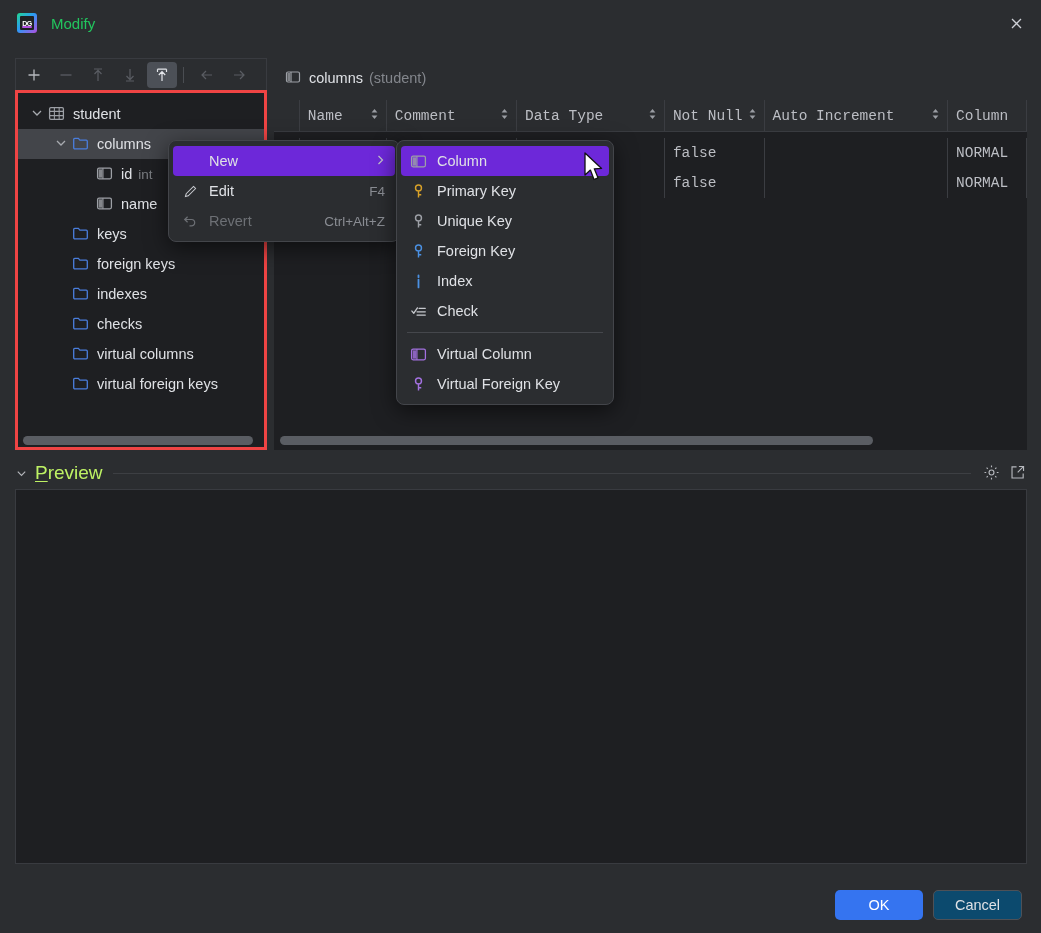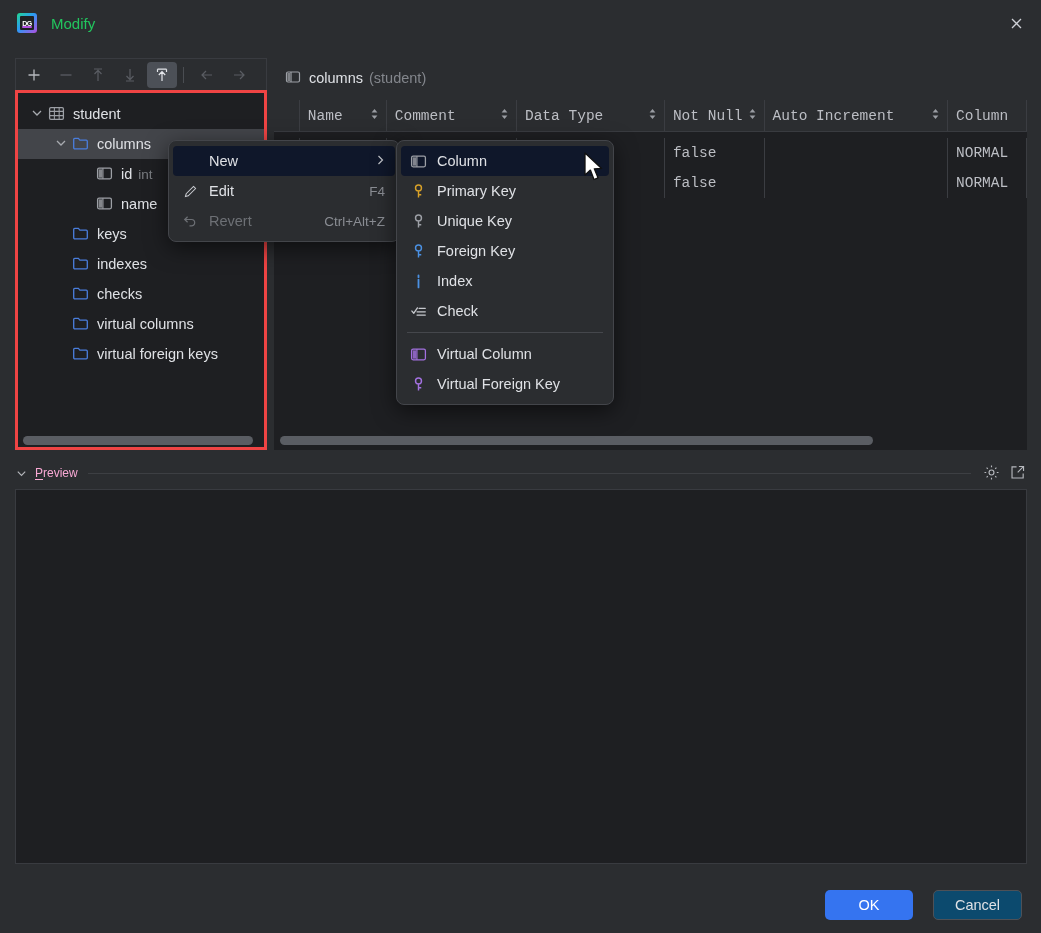--- a/index.html
+++ b/index.html
@@ -129,21 +129,21 @@
     position: absolute; left: 168px; top: 140px; width: 232px;
     background: #2b2d30; border: 1px solid #43454a; border-radius: 8px;
     padding: 5px 0; box-shadow: 0 6px 22px rgba(0,0,0,0.55);
     z-index: 40;
   }
   .ctx-item {
     height: 30px; display: flex; align-items: center;
     padding: 0 10px 0 8px; font-size: 14.5px; color: #dfe1e5;
     margin: 0 4px; border-radius: 4px; cursor: pointer;
   }
-  .ctx-item.sel { background: #0f172a; }
+  .ctx-item.sel { background: #6d28d9; }
   .ctx-item.disabled { color: #6d7075; cursor: default; }
   .ctx-ico {
     width: 18px; height: 18px; flex: none; margin-right: 10px;
     display: flex; align-items: center; justify-content: center;
   }
   .ctx-label { flex: 1; }
   .ctx-shortcut { color: #8a8d93; font-size: 13.5px; margin-left: 18px; }
   .ctx-arrow { color: #c3c5ca; font-size: 13px; }
 
   .sub-menu {
@@ -156,36 +156,36 @@
 
   .cursor-arrow { position: absolute; left: 583px; top: 152px; z-index: 60; }
 
   
   .preview-bar {
     position: absolute; left: 15px; top: 460px; width: 1012px; height: 26px;
     display: flex; align-items: center;
   }
   .pv-chev { width: 16px; color: #b6b8bd; display:flex; align-items:center; cursor: pointer; }
   .pv-label {
-    font-size: 12px; color: #f9a8d4; margin: 0 10px 0 4px; cursor: pointer;
+    font-size: 19px; color: #bef264; margin: 0 10px 0 4px; cursor: pointer;
   }
   .pv-label u { text-decoration: underline; text-underline-offset: 2px; }
   .pv-line { flex: 1; height: 1px; background: #3d3f43; }
   .pv-icons { display: flex; align-items: center; gap: 8px; margin-left: 12px; }
   .pv-ico { width: 18px; height: 18px; color: #b6b8bd; cursor: pointer; }
 
   .preview-area {
     position: absolute; left: 15px; top: 489px; width: 1012px; height: 375px;
     background: #1e1f22; border: 1px solid #393b40;
   }
 
   
   .btn-row {
     position: absolute; right: 19px; top: 890px;
-    display: flex; align-items: center; gap: 20px;
+    display: flex; align-items: center; gap: 10px;
   }
   .btn {
     height: 30px; border-radius: 5px; font-size: 14.5px;
     display: flex; align-items: center; justify-content: center; cursor: pointer;
   }
   .btn.primary { width: 88px; background: #3574f0; color: #ffffff; }
   .btn.secondary {
     width: 89px; background: #0c4a6e; color: #dfe1e5;
     border: 1px solid #4e5157;
   }
@@ -297,20 +297,27 @@
           <span class="ticon"><svg viewBox="0 0 16 16" width="17" height="17">
               <path d="M1.6 4.2 A1 1 0 0 1 2.6 3.2 H6 L7.4 4.8 H13.4 A1 1 0 0 1 14.4 5.8 V12 A1 1 0 0 1 13.4 13 H2.6 A1 1 0 0 1 1.6 12 Z" fill="none" stroke="#4a7ddb" stroke-width="1.25"></path>
             </svg></span>
           <span class="tlabel">keys</span>
         </div>
         <div class="tree-row" style="padding-left: 36px;">
           <span class="chev"></span>
           <span class="ticon"><svg viewBox="0 0 16 16" width="17" height="17">
               <path d="M1.6 4.2 A1 1 0 0 1 2.6 3.2 H6 L7.4 4.8 H13.4 A1 1 0 0 1 14.4 5.8 V12 A1 1 0 0 1 13.4 13 H2.6 A1 1 0 0 1 1.6 12 Z" fill="none" stroke="#4a7ddb" stroke-width="1.25"></path>
             </svg></span>
+          <span class="tlabel">foreign keys</span>
+        </div>
+        <div class="tree-row" style="padding-left: 36px;">
+          <span class="chev"></span>
+          <span class="ticon"><svg viewBox="0 0 16 16" width="17" height="17">
+              <path d="M1.6 4.2 A1 1 0 0 1 2.6 3.2 H6 L7.4 4.8 H13.4 A1 1 0 0 1 14.4 5.8 V12 A1 1 0 0 1 13.4 13 H2.6 A1 1 0 0 1 1.6 12 Z" fill="none" stroke="#4a7ddb" stroke-width="1.25"></path>
+            </svg></span>
           <span class="tlabel">indexes</span>
         </div>
         <div class="tree-row" style="padding-left: 36px;">
           <span class="chev"></span>
           <span class="ticon"><svg viewBox="0 0 16 16" width="17" height="17">
               <path d="M1.6 4.2 A1 1 0 0 1 2.6 3.2 H6 L7.4 4.8 H13.4 A1 1 0 0 1 14.4 5.8 V12 A1 1 0 0 1 13.4 13 H2.6 A1 1 0 0 1 1.6 12 Z" fill="none" stroke="#4a7ddb" stroke-width="1.25"></path>
             </svg></span>
           <span class="tlabel">checks</span>
         </div>
         <div class="tree-row" style="padding-left: 36px;">

